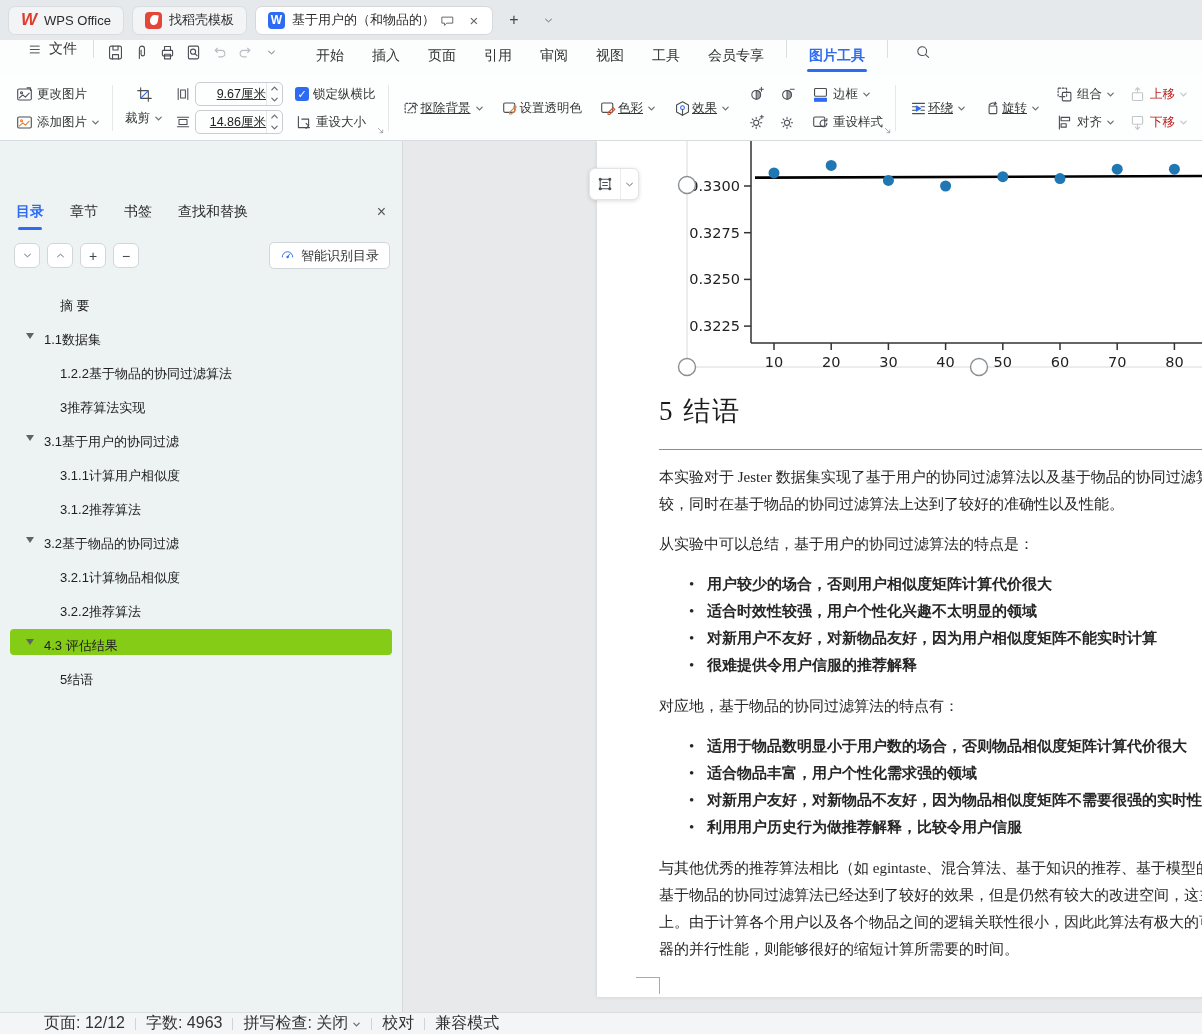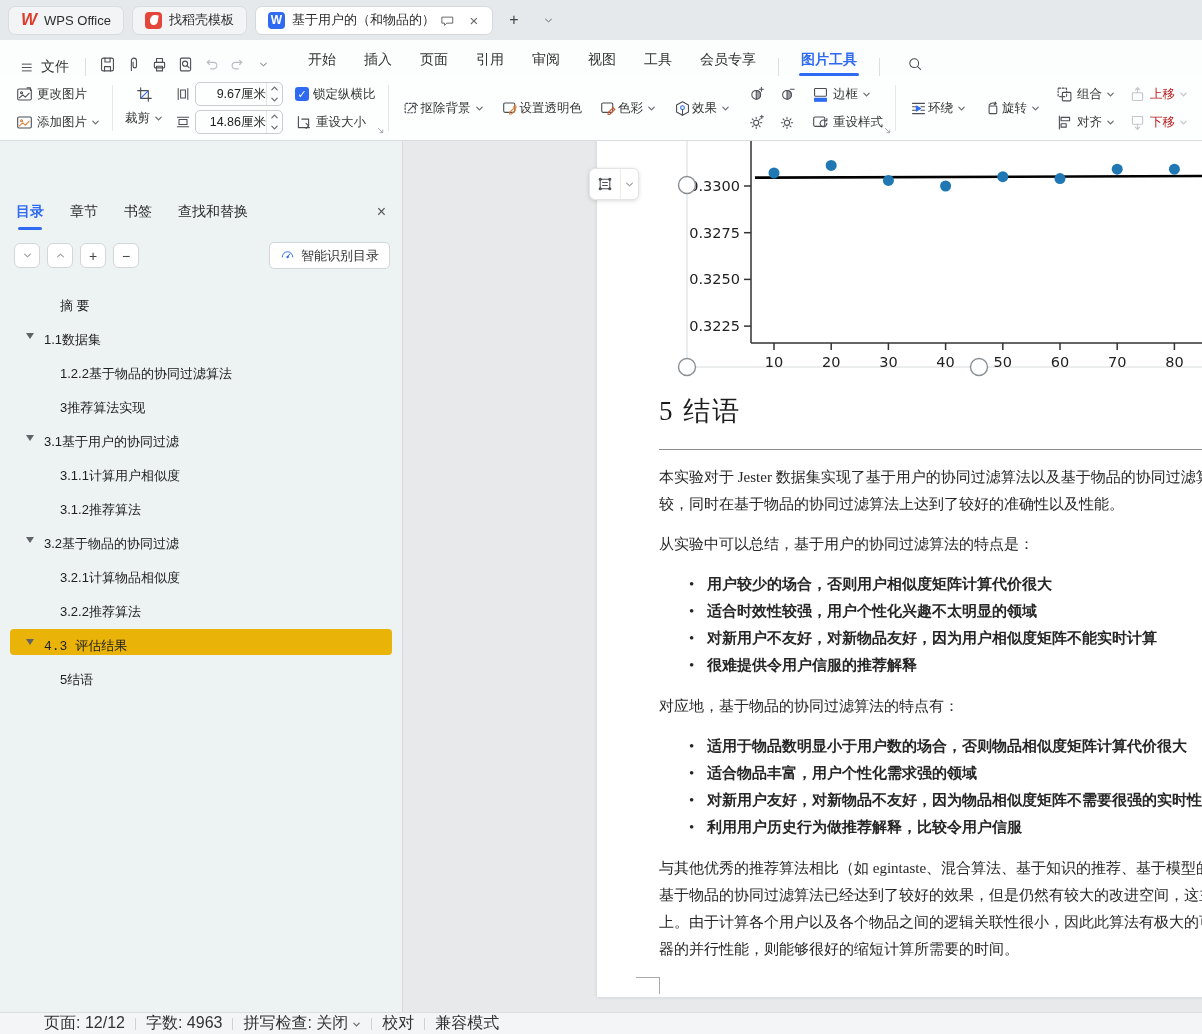--- a/index.html
+++ b/index.html
@@ -18,41 +18,41 @@
   .wps-w { color:#e03c2d; font-weight:bold; font-size:17px; font-style:italic; }
   .docer { background:#e4473a; }
   .docer i { display:block; width:8px; height:10px; background:#fff;
     border-radius:70% 0 60% 60%; transform:rotate(8deg); }
   .writer { background:#2f6bf2; }
   .tabbtn { width:26px; height:26px; display:flex; align-items:center; justify-content:center;
     border-radius:5px; color:#444; font-size:16px; }
   .xbtn { color:#666; font-size:15px; width:20px;height:20px; display:flex;align-items:center;justify-content:center; }
 
   
-  .menubar { height:36px; background:#fcfdfd; display:flex; align-items:flex-end;
-    padding:0 12px; font-size:14px; color:#333; }
+  .menubar { height:36px; background:#fcfdfd; display:flex; align-items:flex-start;
+    padding:0 20px; font-size:14px; color:#333; }
   .file-btn { display:flex; align-items:center; gap:6px; padding:0 8px; }
   .vdiv { width:1px; height:18px; background:#dcdfe1; margin:0 8px; }
   .qbtn { width:26px; height:24px; display:flex; align-items:center; justify-content:center; border-radius:4px; }
   .menus { display:flex; margin-left:18px; }
   .menu-item { padding:7px 14px; position:relative; color:#333; }
   .menu-item.active { color:#2f6bf2; font-weight:bold; }
   .menu-item.active::after { content:""; position:absolute; left:12px; right:12px; bottom:0;
     height:3px; border-radius:2px; background:#2f6bf2; }
   .searchbtn { margin-left:14px; }
 
   
   .ribbon { height:65px; background:#fdfefe; border-bottom:1px solid #d9dcde;
     display:flex; align-items:center; padding:0 4px; font-size:12.5px; color:#333;
     position:relative; white-space:nowrap;text-align:right; }
   .rgroup { display:flex; align-items:center; gap:10px; padding:0 10px; height:56px; position:relative; }
   .rdiv { width:1px; height:46px; background:#e5e7e9; flex:none; }
   .rcol { display:flex; flex-direction:column; justify-content:center; gap:3px; }
   .rcol.center { align-items:center; }
-  .rrow { display:flex; align-items:center; gap:4px; height:25px; }
+  .rrow { display:flex; align-items:center; gap:4px; height:25px;text-decoration:underline; }
   .rbtn { display:flex; align-items:center; gap:4px; height:25px; border-radius:4px; padding:0 2px; }
   .big { flex-direction:row; gap:1px; height:52px; justify-content:center; align-items:center; padding:0 4px; }
   .dis { color:#b91c1c; }
   .spin { width:88px; height:24px; border:1px solid #c9ccd0; border-radius:5px;
     display:flex; align-items:center; font-size:12.5px; color:#222; }
   .spin .val { flex:1; padding-left:8px; }
   .spin .arrows { width:16px; display:flex; flex-direction:column; align-items:center; gap:2px;
     border-left:1px solid #e4e6e8; height:100%; justify-content:center; }
   .cbx { width:14px; height:14px; background:#2f6bf2; border-radius:3px; color:#fff;
     font-size:11px; display:flex; align-items:center; justify-content:center; }
@@ -69,21 +69,21 @@
     height:3px; border-radius:2px; background:#2f6bf2; }
   .stabs .sx { margin-left:auto; font-size:16px; color:#555; }
   .stoolbar { display:flex; align-items:center; padding:12px 12px 10px 14px; gap:7px; }
   .sqbtn { width:26px; height:25px; background:#fff; border:1px solid #d3d6d9; border-radius:6px;
     display:flex; align-items:center; justify-content:center; color:#444; font-size:14px; }
   .smartbtn { margin-left:auto; background:#fff; border:1px solid #d3d6d9; border-radius:5px;
     height:27px; display:flex; align-items:center; gap:6px; padding:0 10px; font-size:13px; color:#333; }
   .toc { margin-top:10px; font-size:13px; color:#212121; }
   .toc-row { height:26px; display:flex; align-items:flex-end; margin:8px 10px; border-radius:4px;
     position:relative; }
-  .toc-row.sel { background:#eab308;font-family:Liberation Mono, monospace; }
+  .toc-row.sel { background:#84cc16; }
   .tri { width:0; height:0; border-left:4.5px solid transparent; border-right:4.5px solid transparent;
     border-top:6px solid #5f6368; position:absolute; left:16px; top:10px; }
   .lvl1 { padding-left:34px; } .lvl2 { padding-left:50px; }
 
   
   .docarea { flex:1; position:relative; background:#e7e9ea; overflow:hidden; }
   .page { position:absolute; left:194px; top:0; width:790px; height:856px; background:#fff;
     overflow:hidden; box-shadow:0 0 4px rgba(0,0,0,.12); }
   .layoutopt { position:absolute; left:186px; top:27px; height:32px; background:#fff;
     border:1px solid #e2e4e6; border-radius:6px; box-shadow:0 1px 4px rgba(0,0,0,.14);

